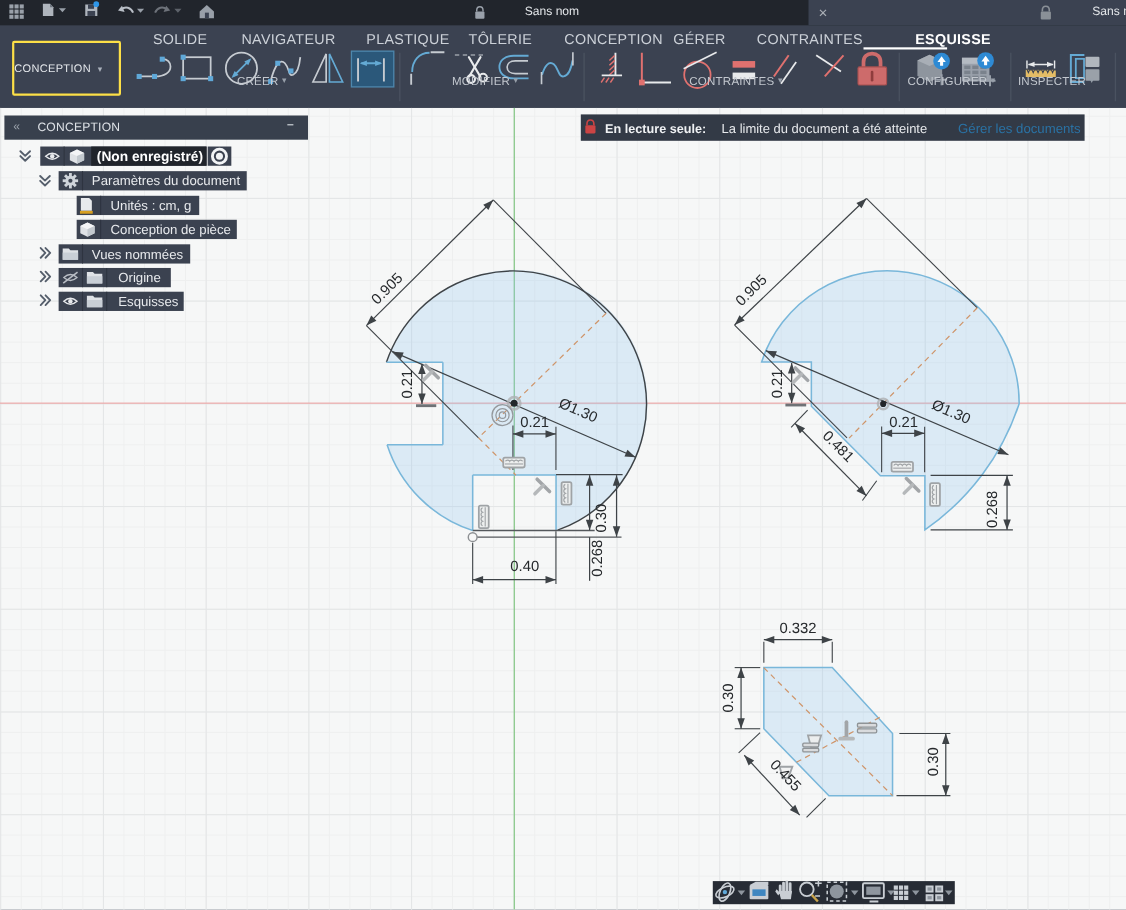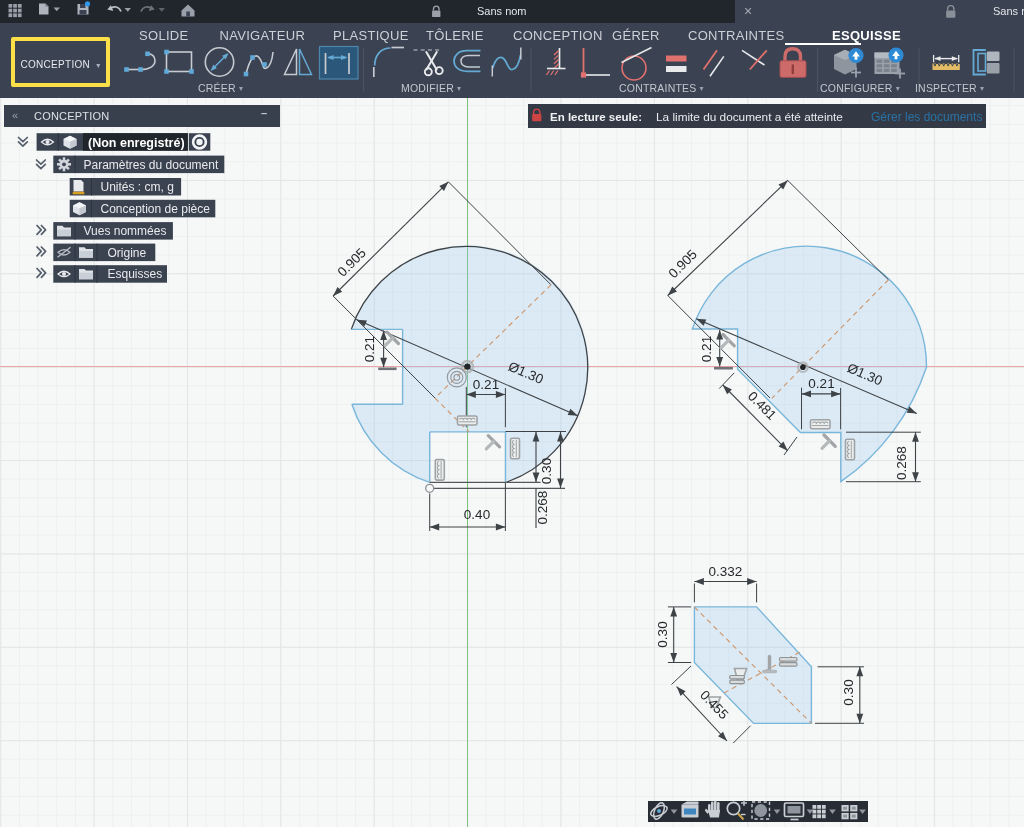--- a/index.html
+++ b/index.html
@@ -12,24 +12,24 @@
                    linear-gradient(to bottom,#eeefef 1px,transparent 1px);
   background-size:93.4px 93.4px,93.4px 93.4px,18.68px 18.68px,18.68px 18.68px;
   background-position:0.2px 0px,0px 81.9px,0.2px 0px,0px 7.2px; }
 #gaxis { position:absolute; left:466.6px; top:98px; width:1.2px; height:729px; background:#7cc47c; }
 #raxis { position:absolute; left:0; top:366.1px; width:1024px; height:1.3px; background:#eda4a4; }
 #titlebar { position:absolute; left:0; top:0; width:1024px; height:23px; background:#21252c; }
 #titleright { position:absolute; left:735px; top:0; width:289px; height:23px; background:#3b4251; }
 .tbtext { position:absolute; top:5px; font-size:11px; color:#e3e6e9; white-space:nowrap;margin-left:32px; }
 #ribbon { position:absolute; left:0; top:23px; width:1024px; height:75px; background:#3b4251; }
 .tab { position:absolute; top:27.5px; font-size:13px; color:#ccd1d8; letter-spacing:0.3px; }
-.glabel { position:absolute; top:82px; font-size:10.5px; color:#c3c8cf; letter-spacing:0.2px; }
+.glabel { position:absolute; top:68px; font-size:10.5px; color:#c3c8cf; letter-spacing:0.2px; text-align:center; }
 .glabel .car { color:#98a0aa; font-size:8px; vertical-align:1.5px; }
-#conception { position:absolute; left:11px; top:37px; width:99px; height:50px; border:4px solid #fde047;
-  border-radius:2px; color:#e6e9ed; font-size:10px; letter-spacing:0.3px; text-align:center; line-height:48px; }
+#conception { position:absolute; left:11px; top:37px; width:99px; height:50px; border:2px solid #fde047;
+  border-radius:2px; color:#e6e9ed; font-size:10px; letter-spacing:0.3px; line-height:48px; }
 #esq-under { position:absolute; left:785px; top:42.5px; width:76px; height:2.8px; background:#fff; }
 #navpanel { position:absolute; left:4px; top:105px; width:275.7px; height:22.3px; background:#38404d;
   color:#dde1e6; font-size:11px; letter-spacing:0.2px; }
 #warnbar { position:absolute; left:528px; top:104px; width:458px; height:24px; background:#333a46; }
 #commentbar { position:absolute; left:3px; top:802px; width:277px; height:24px; background:#3b4250;
   color:#dfe3e7; font-size:11px; letter-spacing:0.2px; }
 #viewbar { position:absolute; left:648px; top:800.5px; width:220px; height:21.5px; background:#272c35; }
 svg { position:absolute; left:0; top:0; }
 text { font-family:"Liberation Sans",sans-serif; }
 </style></head>

